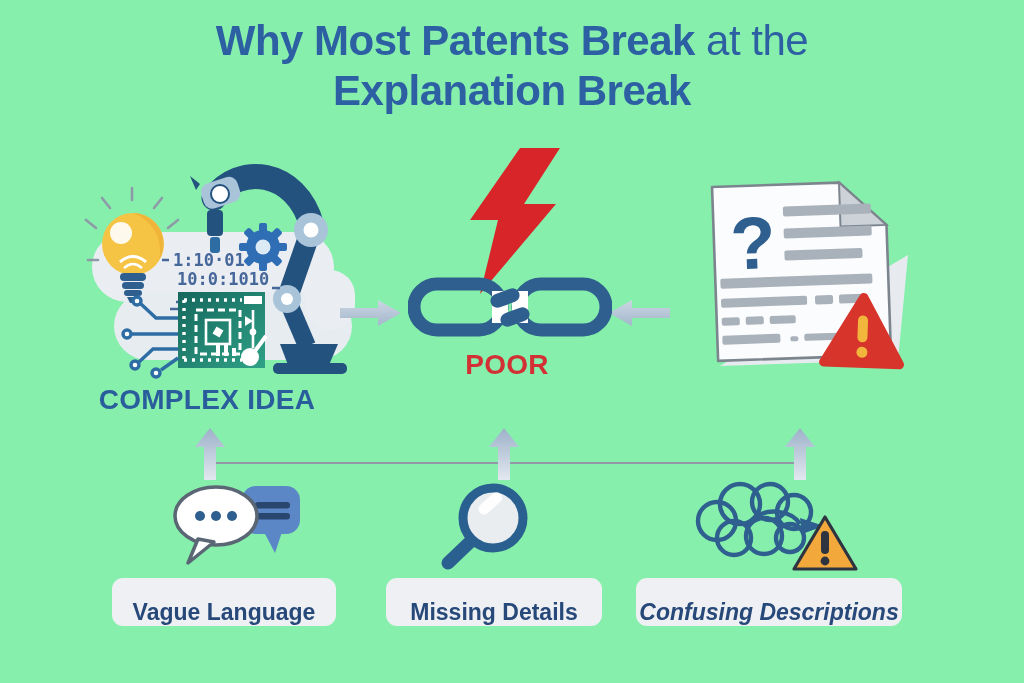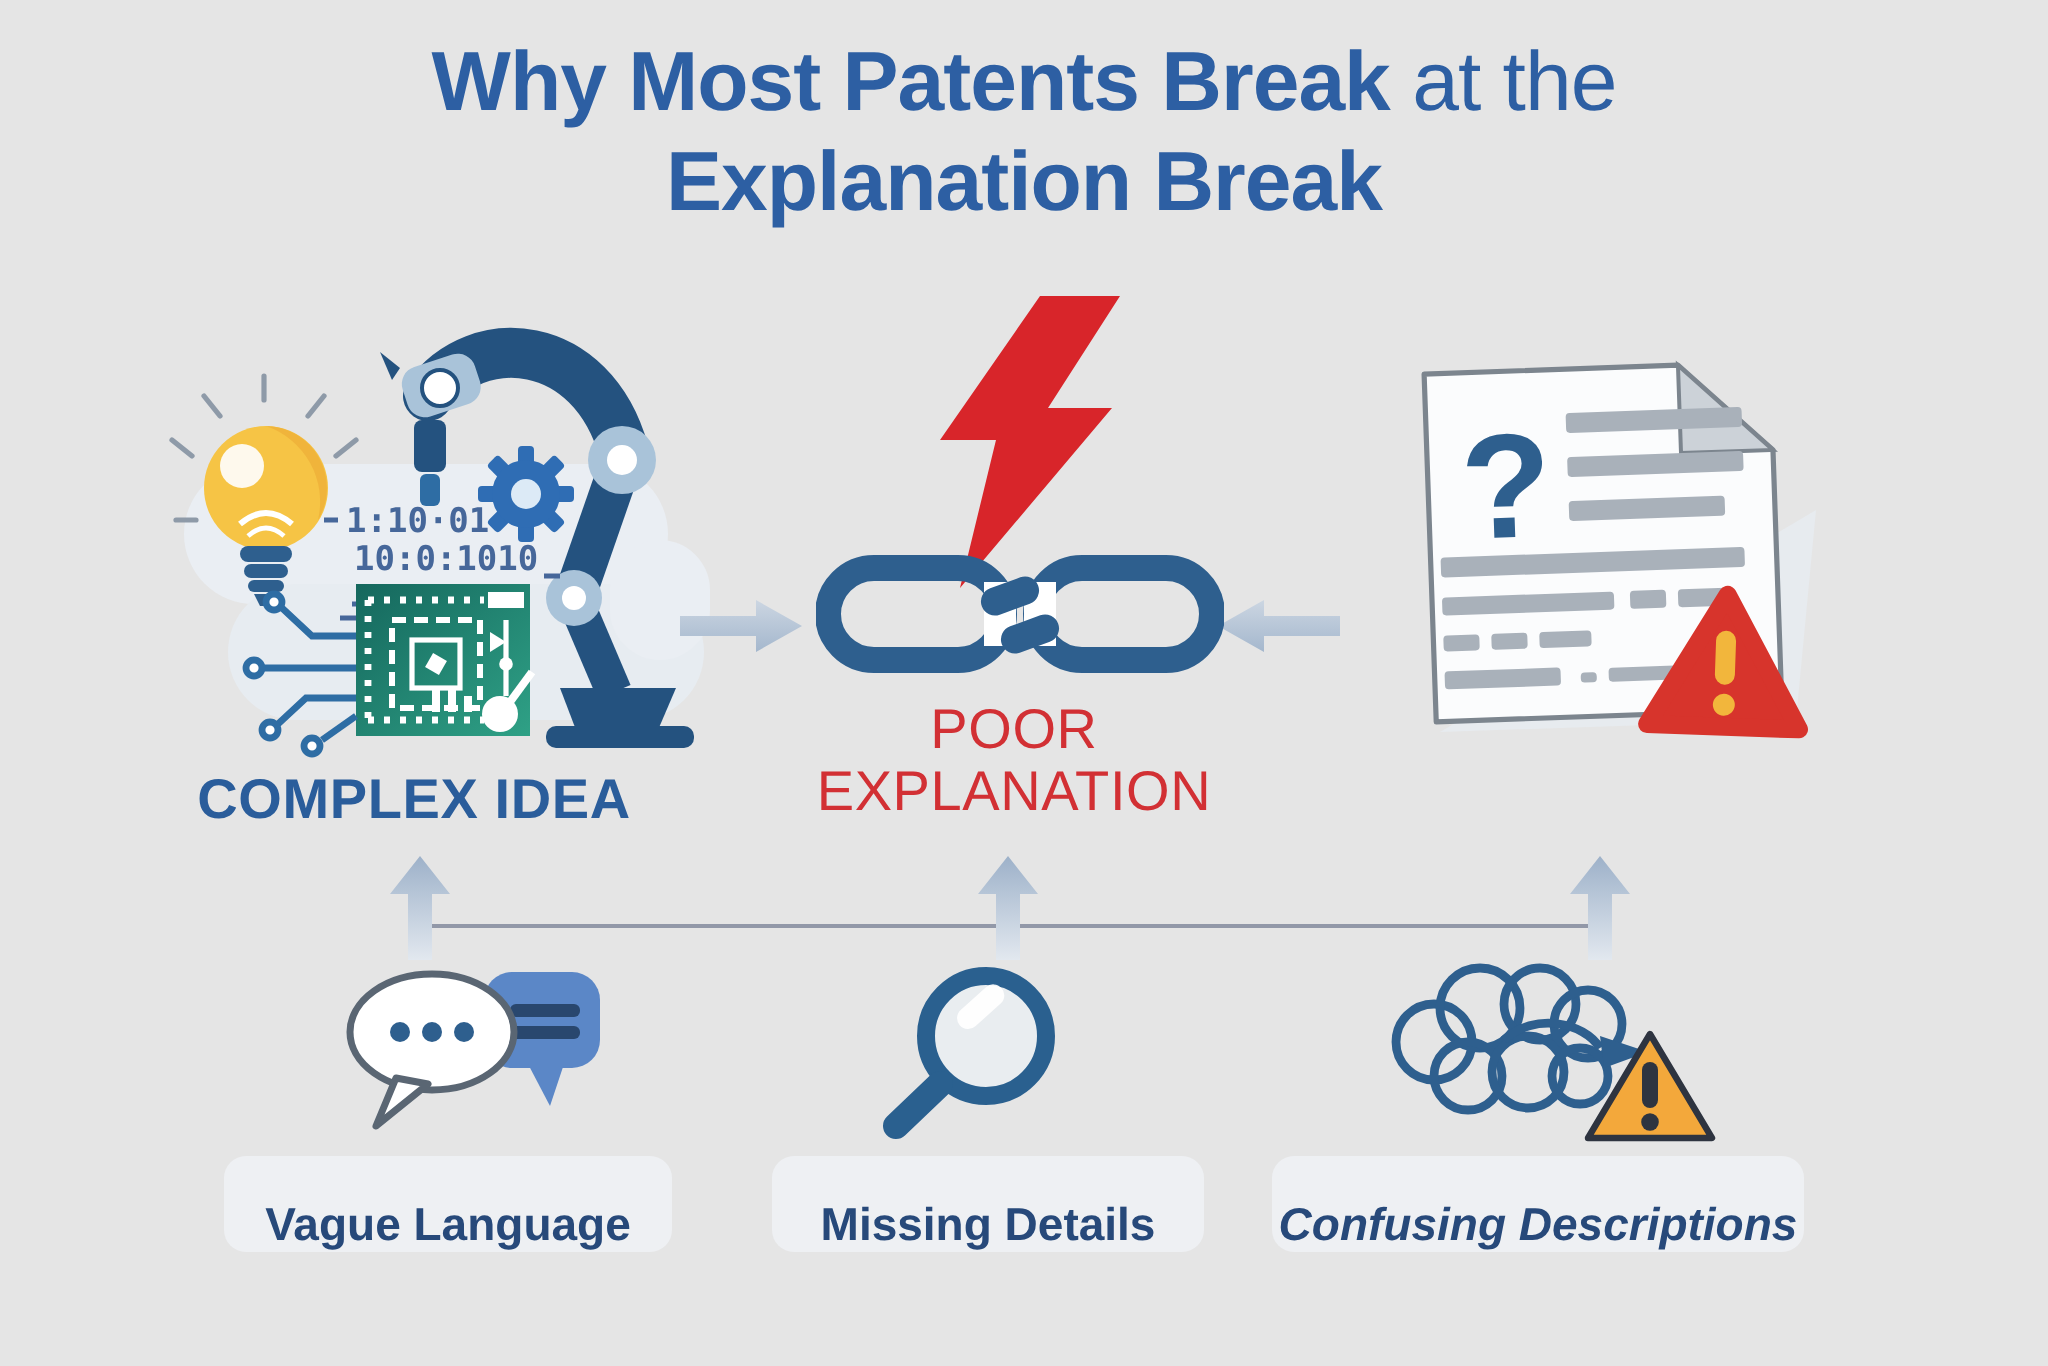--- a/index.html
+++ b/index.html
@@ -1,33 +1,33 @@
 <!DOCTYPE html>
 <html><head>
 <meta charset="utf-8">
 <style>
   html,body{margin:0;padding:0;background:#ffffff;}
   .canvas{
-    position:relative;width:1024px;height:683px;background:#e5e5e5;overflow:hidden;
+    position:relative;width:1024px;height:683px;background:#86efac;overflow:hidden;
     font-family:"Liberation Sans",sans-serif;
   }
   .abs{position:absolute;}
   
   .title{
     left:0;top:16px;width:1024px;text-align:center;
     color:#2d5fa3;font-size:42px;line-height:1.18;letter-spacing:-0.5px;
   }
   .title .hv{font-weight:800;}
   .title .lt{font-weight:500;}
   
   .toplabel{
     text-align:center;font-weight:800;color:#2a5d9b;font-size:28px;letter-spacing:0.3px;
   }
   .redlabel{
-    text-align:center;font-weight:400;color:#d23034;font-size:28px;line-height:1.1;letter-spacing:0.3px;
+    text-align:center;font-weight:700;color:#d23034;font-size:28px;line-height:1.1;letter-spacing:0.3px;
   }
   
   .hline{background:#9298a8;height:2px;}
   
   .pill{
     background:#eef0f3;border-radius:11px;display:flex;align-items:flex-end;justify-content:center;
     color:#27497a;font-weight:700;font-size:23px;
   }
   .pill.italic{font-style:italic;}
 </style>
@@ -178,21 +178,20 @@
     <rect x="6" y="7" width="88" height="46" rx="23" fill="none" stroke="#2e5f8e" stroke-width="13"></rect>
     <rect x="110" y="7" width="88" height="46" rx="23" fill="none" stroke="#2e5f8e" stroke-width="13"></rect>
     <rect x="84" y="14" width="16" height="32" fill="#ffffff"></rect>
     <rect x="104" y="14" width="16" height="32" fill="#ffffff"></rect>
     <rect x="82" y="14" width="30" height="14" rx="7" fill="#2e5f8e" transform="rotate(-20 97 21)"></rect>
     <rect x="92" y="33" width="30" height="14" rx="7" fill="#2e5f8e" transform="rotate(-20 107 40)"></rect>
   </svg>
 
   <div class="abs redlabel" style="left:382px;top:350px;width:250px;">
     <div>POOR</div>
-    <div>EXPLANATION</div>
   </div>
 
   <svg class="abs" style="left:690px;top:170px;" width="232" height="212" viewBox="0 0 232 212">
 
     <polygon points="30,196 208,190 218,85" fill="#e7ebef"></polygon>
 
     <g transform="rotate(-2 110 100)">
       <path d="M25 14 H152 L198 58 V188 H25 Z" fill="#fbfcfd" stroke="#7c858e" stroke-width="2.6" stroke-linejoin="round"></path>
       <path d="M152 14 L198 58 L152 58 Z" fill="#ccd2d8" stroke="#7c858e" stroke-width="2"></path>
       <text x="64" y="97" font-size="74" font-weight="bold" fill="#2e5f8e" text-anchor="middle" font-family="'Liberation Sans',sans-serif">?</text>

